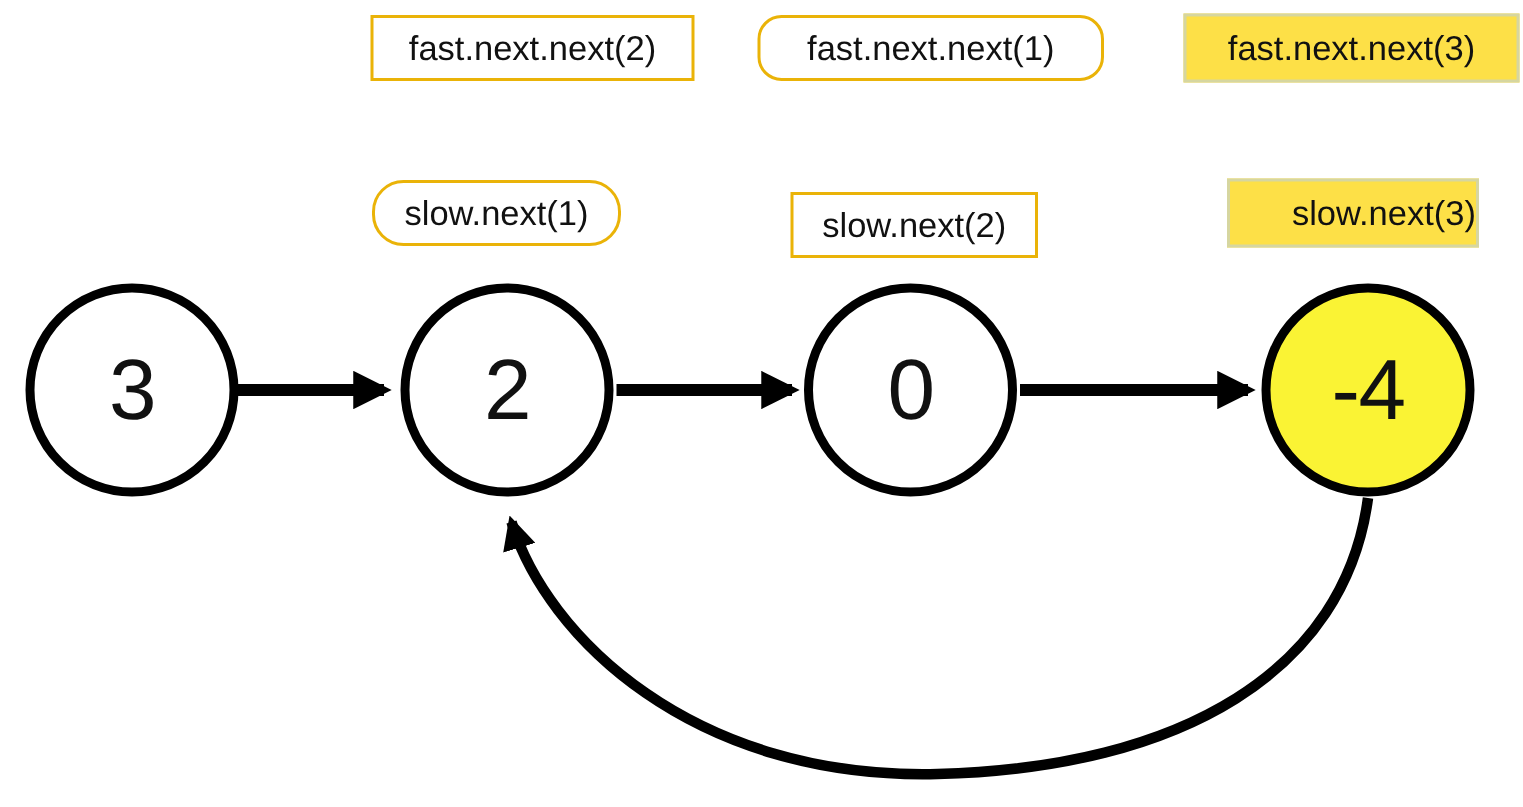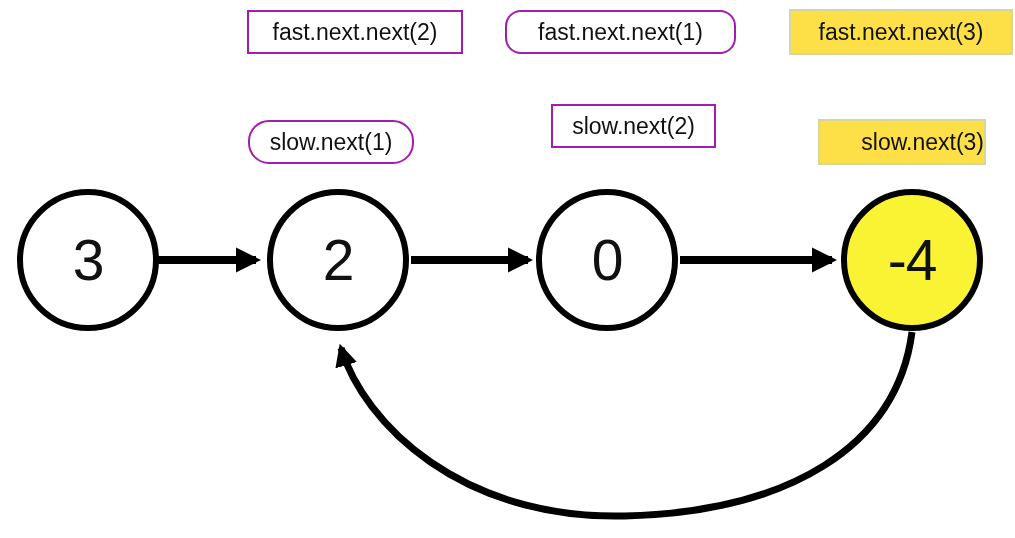--- a/index.html
+++ b/index.html
@@ -39,37 +39,37 @@
   }
   .node.highlight { background: #faf334; }
   .node-3  { left: 17px;  top: 189px; }
   .node-2  { left: 267px; top: 189px; }
   .node-0  { left: 536px; top: 189px; }
   .node-m4 { left: 841px; top: 189px; }
   .ptr-label {
     position: absolute;
     height: 40px;
     line-height: 40px;
-    border: 2px solid #a21caf;
+    border: 2px solid #eab308;
     background: #ffffff;
     color: #111111;
     font-size: 23px;
     text-align: center;
     white-space: nowrap;
     box-sizing: content-box;
   }
   .ptr-label.highlight {
     background: #fde047;
     border-color: #d6d6a0;
   }
   .fast-2 { left: 247px; top: 10px;  width: 212px; }
   .fast-1 { left: 505px; top: 10px;  width: 227px; border-radius: 16px; }
   .fast-3 { left: 789px; top: 9px;   width: 220px; height: 42px; line-height: 42px; }
   .slow-1 { left: 248px; top: 120px; width: 162px; border-radius: 21px; }
-  .slow-2 { left: 527px; top: 104px; width: 161px; margin-left: 24px; }
+  .slow-2 { left: 527px; top: 128px; width: 161px; }
   .slow-3 { left: 818px; top: 119px; width: 164px; height: 42px; line-height: 42px; text-align: right; }
 </style>
 </head>
 <body>
 
 <div class="canvas">
 
   <svg class="edges" viewBox="0 0 1015 538" xmlns="http://www.w3.org/2000/svg">
     <defs>
       <marker id="ah" viewBox="0 0 10 10" refX="8" refY="5" markerWidth="3.2" markerHeight="3.2" orient="auto">

